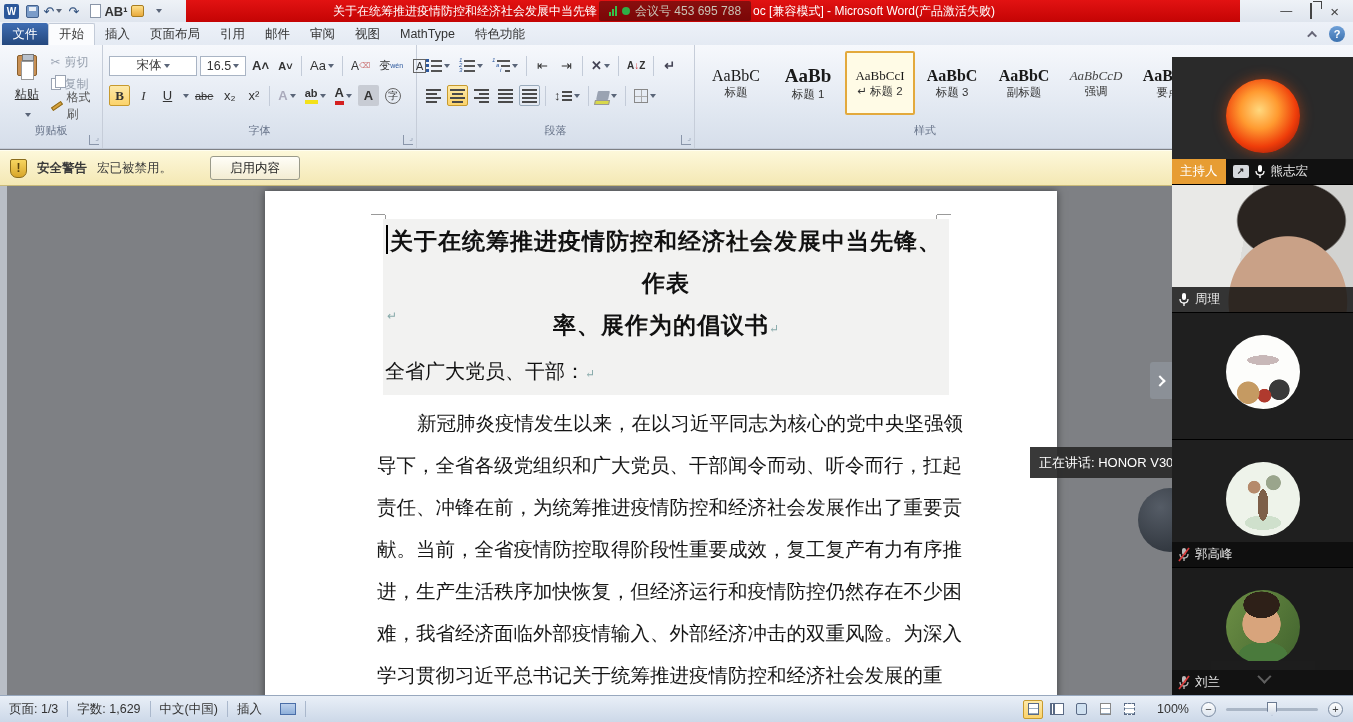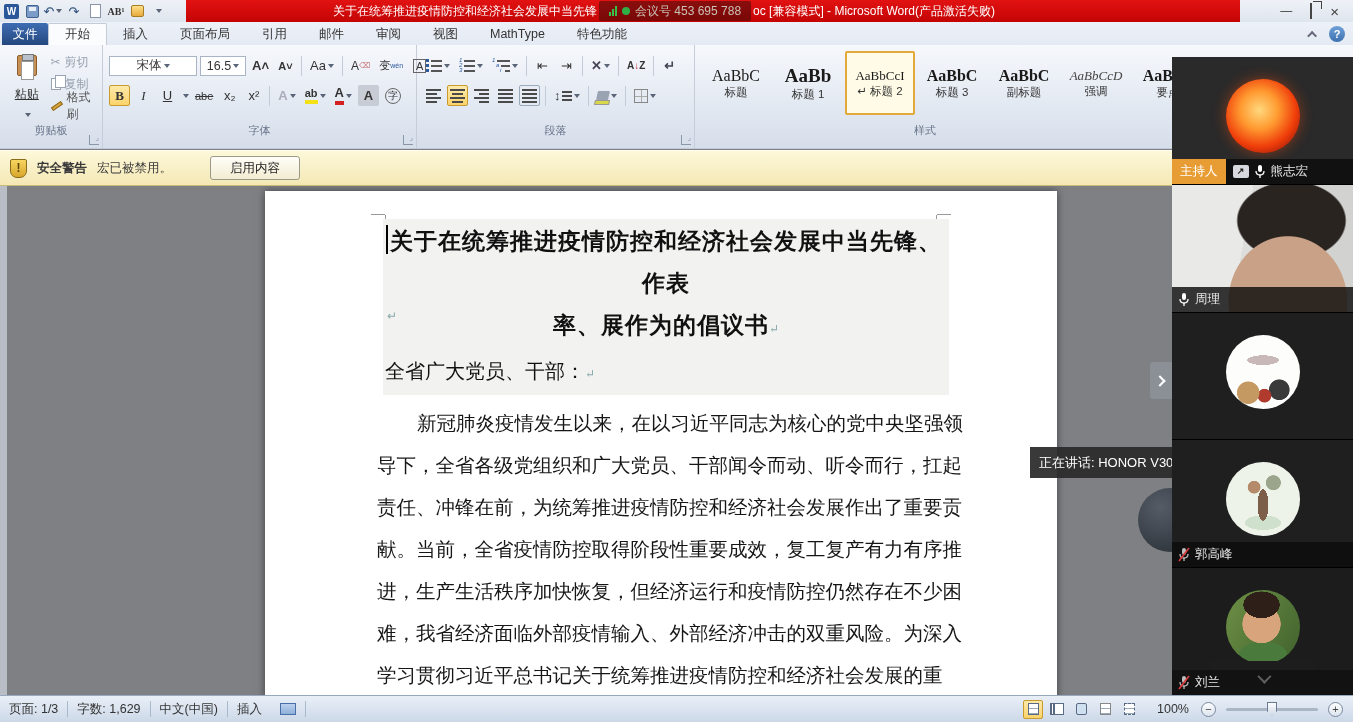--- a/index.html
+++ b/index.html
@@ -23,21 +23,21 @@
   .sigbars i { width:2px; background:#35c24a; display:block; }
   .greendot { width:8px; height:8px; border-radius:50%; background:#2fae46; }
   .winbtns { position:absolute; right:0; top:0; width:113px; height:22px; display:flex; align-items:center; justify-content:flex-end; gap:18px; padding-right:14px; color:#444; }
   .winbtn { font-size:12px; line-height:1; cursor:default; }
   .restorebox { width:9px; height:8px; border:1px solid #444; position:relative; }
   .restorebox::after { content:""; position:absolute; left:2px; top:-3px; width:8px; height:7px; border:1px solid #444; border-left:none; border-bottom:none; }
 
   
   .tabsrow { position:absolute; left:0; top:22px; width:1353px; height:23px; background:linear-gradient(#edf1f8,#e4eaf3); display:flex; align-items:flex-end; }
   .filetab { width:46px; height:22px; background:linear-gradient(#3d6cb4,#27488014); background:linear-gradient(#3f6db3,#24487e); color:#fff; display:flex; align-items:center; justify-content:center; font-size:12.5px; border-radius:2px 2px 0 0; margin-left:2px; }
-  .rtab { padding:0 16px; height:22px; display:flex; align-items:center; font-size:12.5px; color:#333; }
+  .rtab { padding:0 10px; height:22px; display:flex; align-items:center; font-size:12.5px; color:#333; }
   .rtab.active { background:#fbfcfe; border:1px solid #c3cbd8; border-bottom:none; border-radius:2px 2px 0 0; }
   .tabsright { position:absolute; right:8px; top:4px; display:flex; align-items:center; gap:12px; }
   .chev-up { width:7px; height:7px; border-left:2px solid #667; border-top:2px solid #667; transform:rotate(45deg) translateY(2px); }
   .helpbtn { width:16px; height:16px; border-radius:50%; background:linear-gradient(#6fa0d8,#3c72b0); color:#fff; font-size:11px; font-weight:bold; display:flex; align-items:center; justify-content:center; }
 
   
   .ribbon { position:absolute; left:0; top:45px; width:1353px; height:104px; background:linear-gradient(#f6f8fc,#dfe6f0 70%,#d6deea); border-bottom:1px solid #c3cbd8; }
   .rgroup { position:absolute; top:0; height:103px; border-right:1px solid #c6cdd9; }
   .glabel { position:absolute; bottom:10px; left:0; right:0; text-align:center; font-size:11px; color:#68748a; }
   .launcher { position:absolute; bottom:3px; right:3px; width:10px; height:10px; border-left:1px solid #8a96aa; border-bottom:1px solid #8a96aa; color:#8a96aa; font-size:8px; line-height:6px; text-align:right; }
@@ -151,21 +151,21 @@
   <div class="qat">
     <span class="qicon wlogo">W</span>
     <span class="qicon">
         <span class="saveicon"></span>
       </span>
     <span class="qicon undoredo">↶<span class="caret"></span></span>
     <span class="qicon undoredo">↷</span>
     <span class="qicon">
         <span class="newdoc"></span>
       </span>
-    <span class="qicon" style="color:#333;font-size:10px;font-weight:bold;font-family:Liberation Serif, serif;">AB¹</span>
+    <span class="qicon" style="color:#333;font-size:13px;font-weight:bold;">AB¹</span>
     <span class="qicon">
         <span class="yellowsq"></span>
       </span>
     <span class="qicon">
         <span class="caret"></span>
       </span>
   </div>
   <div class="titlered">
     <span class="tleft">关于在统筹推进疫情防控和经济社会发展中当先锋</span>
     <span class="meetpill">

